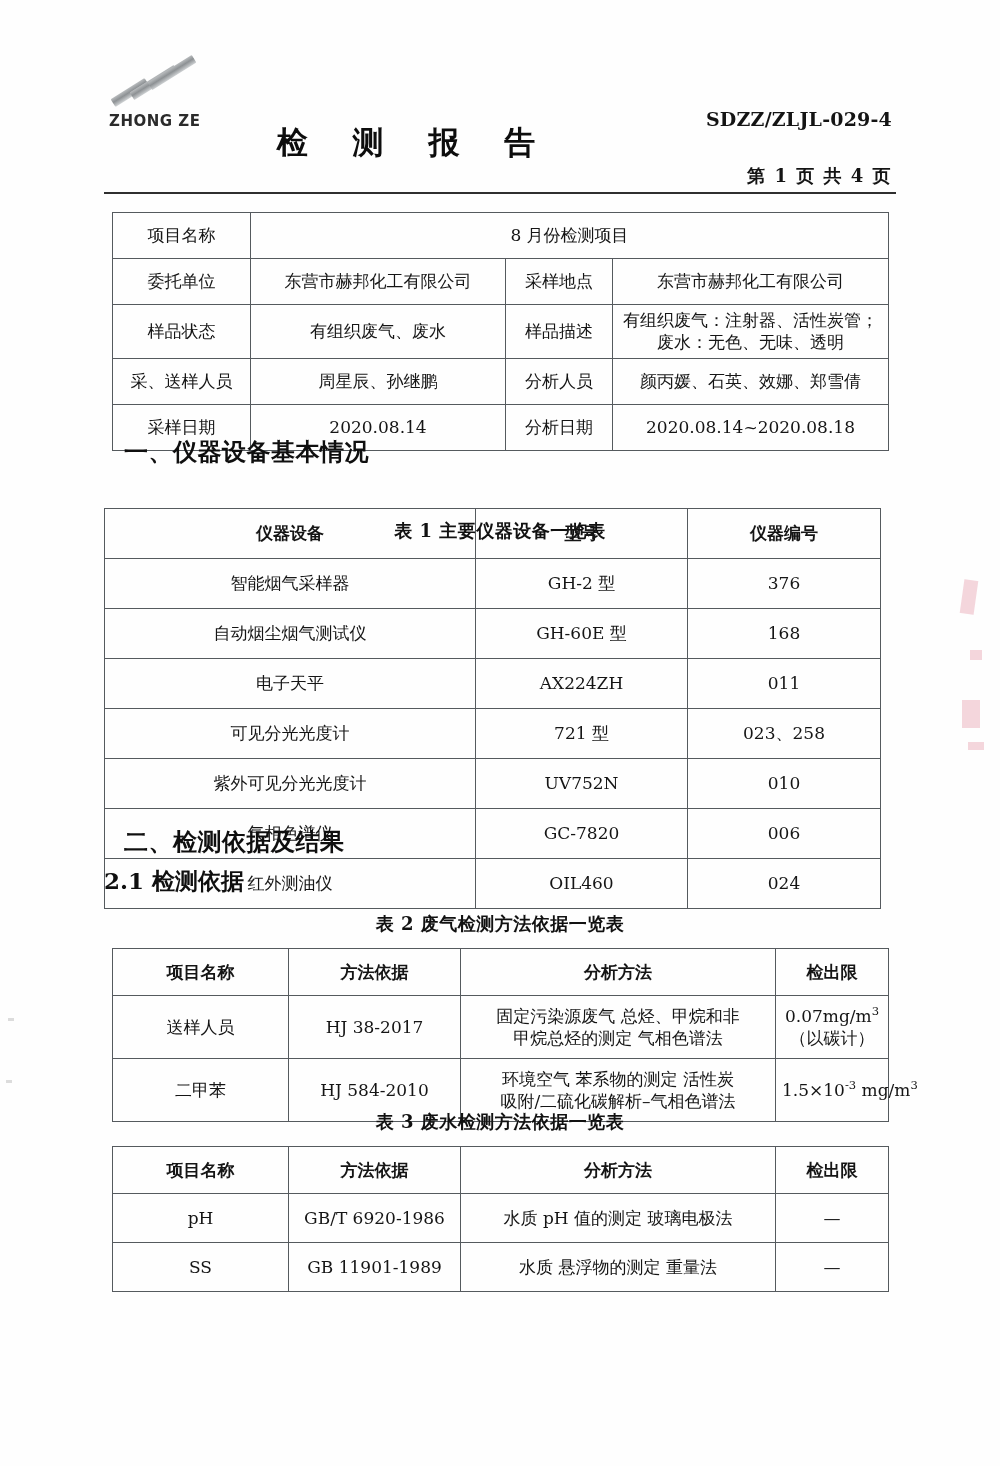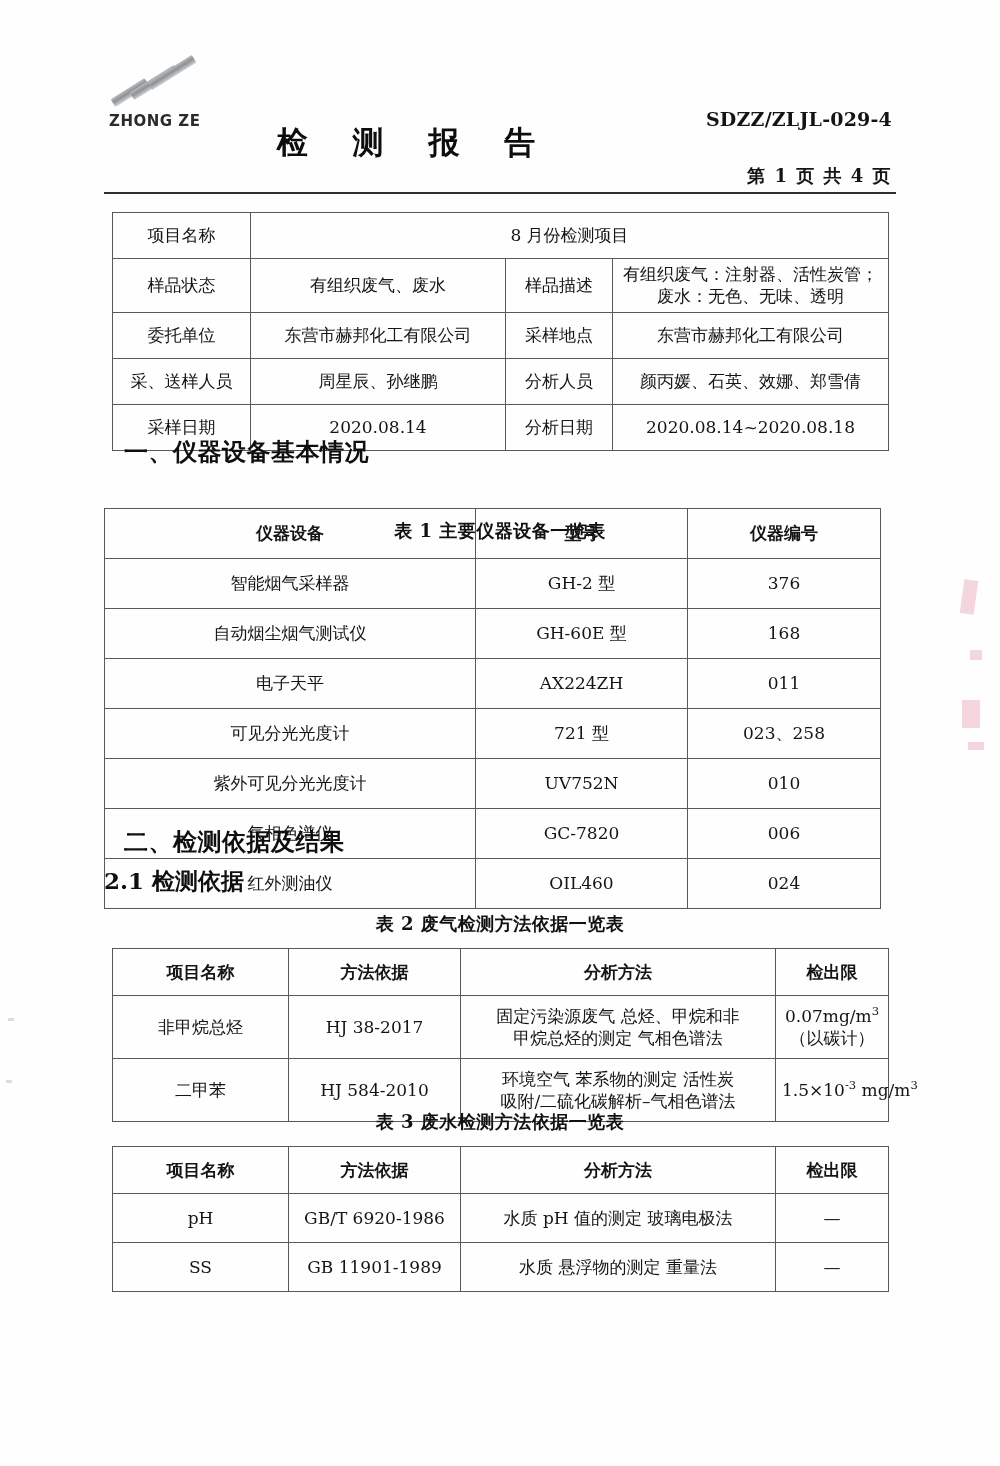--- a/index.html
+++ b/index.html
@@ -222,33 +222,33 @@
         <col style="width:255px">
       <col style="width:107px">
         <col style="width:276px">
     </colgroup>
     <tbody>
       <tr>
         <td class="lbl">项目名称</td>
         <td colspan="3">8 月份检测项目</td>
       </tr>
       <tr>
+        <td class="lbl">委托单位</td>
+        <td>东营市赫邦化工有限公司</td>
+        <td class="lbl">采样地点</td>
+        <td>东营市赫邦化工有限公司</td>
+      </tr>
+      <tr>
         <td class="lbl">样品状态</td>
         <td>有组织废气、废水</td>
         <td class="lbl">样品描述</td>
         <td>
           <div>有组织废气：注射器、活性炭管；</div>
           <div>废水：无色、无味、透明</div>
         </td>
-      </tr>
-      <tr>
-        <td class="lbl">委托单位</td>
-        <td>东营市赫邦化工有限公司</td>
-        <td class="lbl">采样地点</td>
-        <td>东营市赫邦化工有限公司</td>
       </tr>
       <tr>
         <td class="lbl">采、送样人员</td>
         <td>周星辰、孙继鹏</td>
         <td class="lbl">分析人员</td>
         <td>颜丙媛、石英、效娜、郑雪倩</td>
       </tr>
       <tr>
         <td class="lbl">采样日期</td>
         <td>2020.08.14</td>
@@ -328,21 +328,21 @@
     <thead>
       <tr>
         <th>项目名称</th>
         <th>方法依据</th>
         <th>分析方法</th>
         <th>检出限</th>
       </tr>
     </thead>
     <tbody>
       <tr>
-        <td>非甲烷总烃</td>
+        <td>送样人员</td>
         <td>HJ 38-2017</td>
         <td>
           <div>固定污染源废气  总烃、甲烷和非</div>
           <div>甲烷总烃的测定  气相色谱法</div>
         </td>
         <td>
           <div class="nowrap"><span>0.07mg/m</span><span class="sup">3</span></div>
           <div>（以碳计）</div>
         </td>
       </tr>

